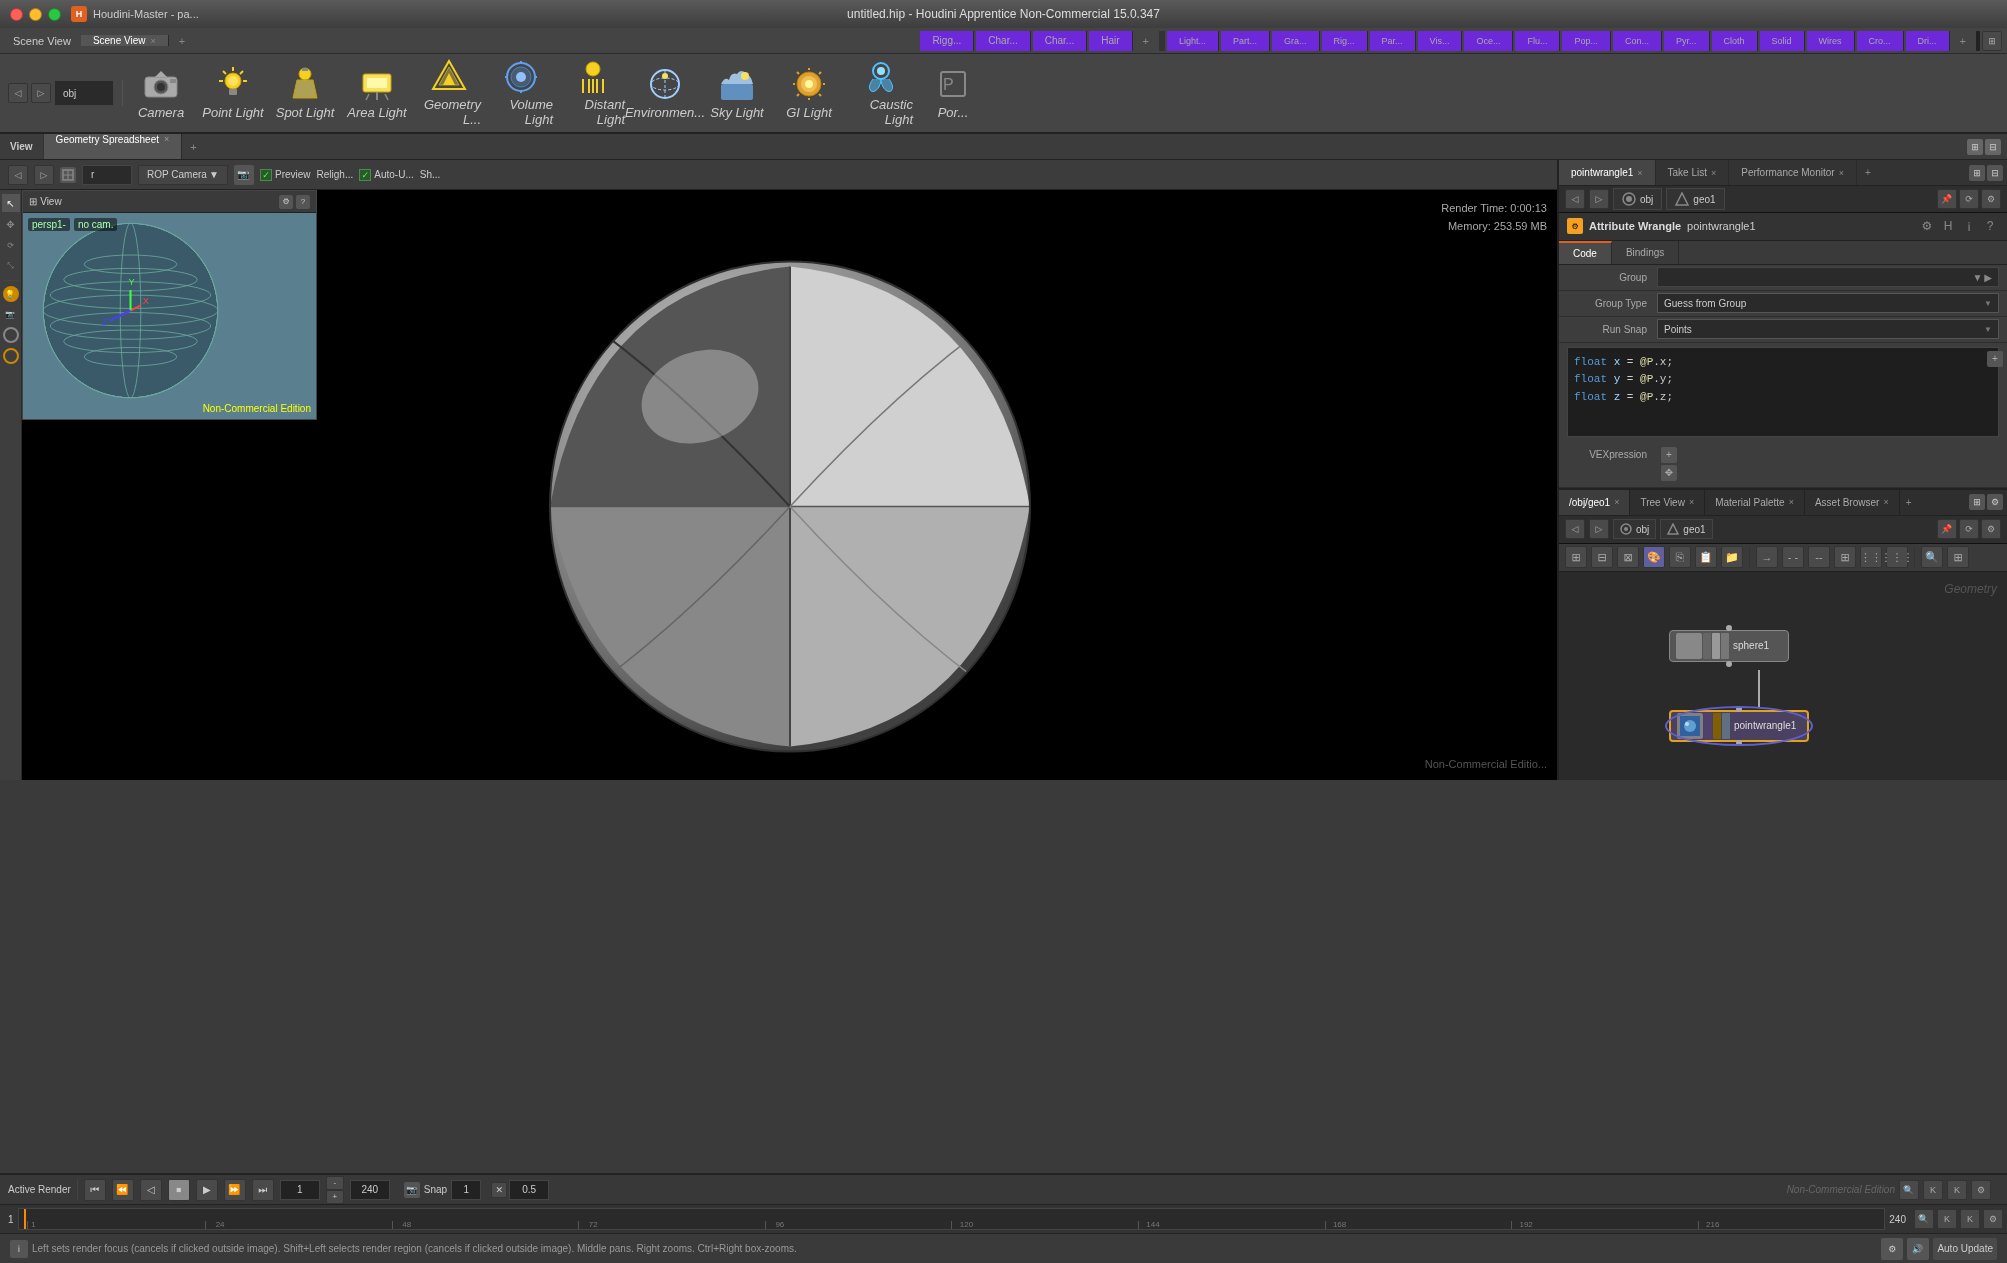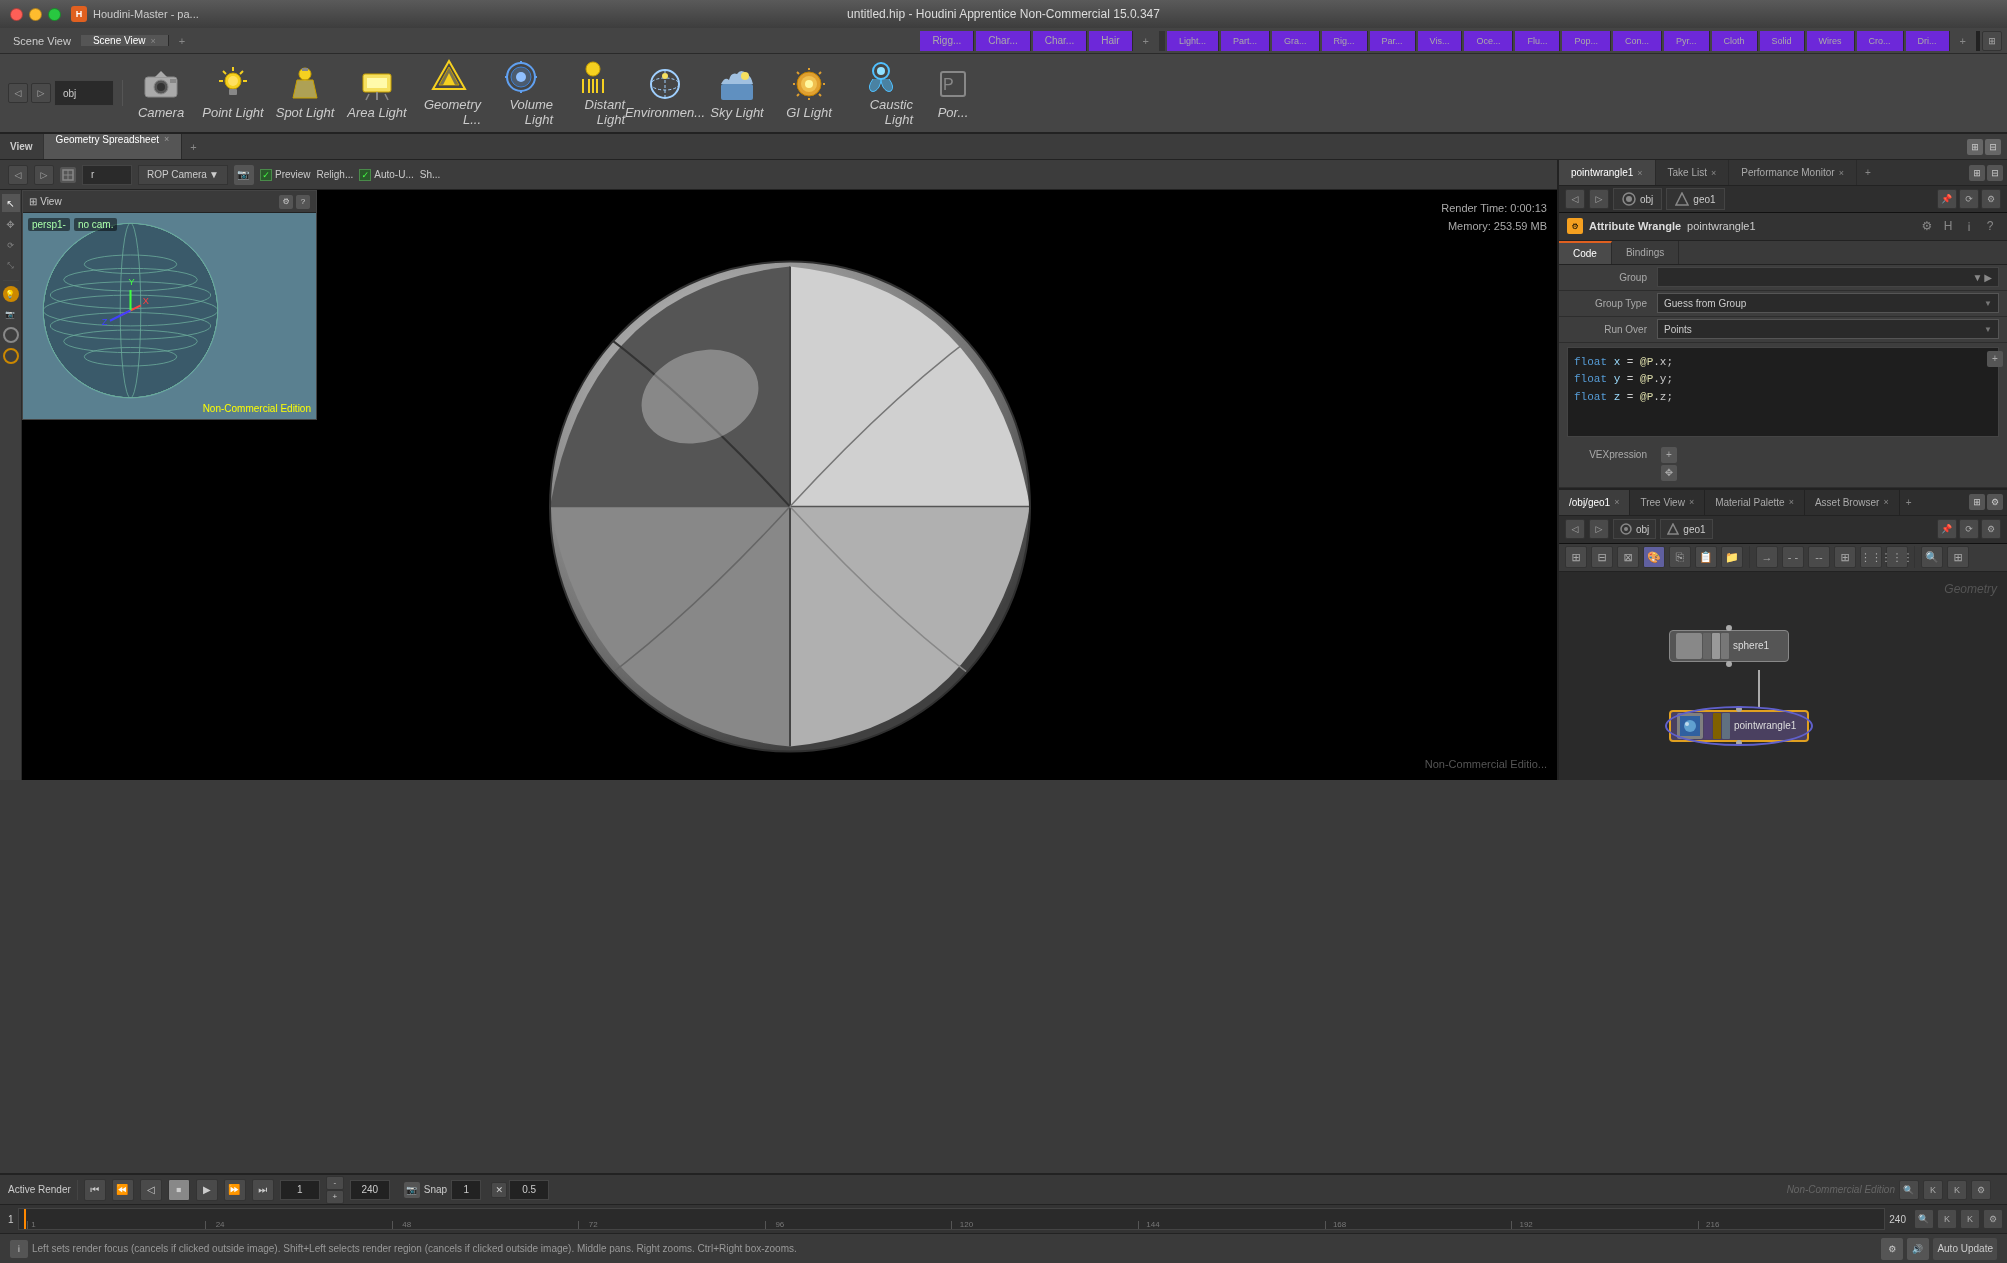--- a/index.html
+++ b/index.html
@@ -1165,21 +1165,21 @@
 
         <div class="param-row">
           <div class="param-label">Group Type</div>
           <div class="param-dropdown">
             <span>Guess from Group</span>
             <span class="chevron">▼</span>
           </div>
         </div>
 
         <div class="param-row">
-          <div class="param-label">Run Over</div>
+          <div class="param-label">Run Snap</div>
           <div class="param-dropdown">
             <span>Points</span>
             <span class="chevron">▼</span>
           </div>
         </div>
 
         <div style="position:relative;">
           <div id="vex-editor">
             <span class="vex-keyword">float</span> <span class="vex-var">x</span> = <span class="vex-attr">@P</span>.x;<br>
             <span class="vex-keyword">float</span> <span class="vex-var">y</span> = <span class="vex-attr">@P</span>.y;<br>

